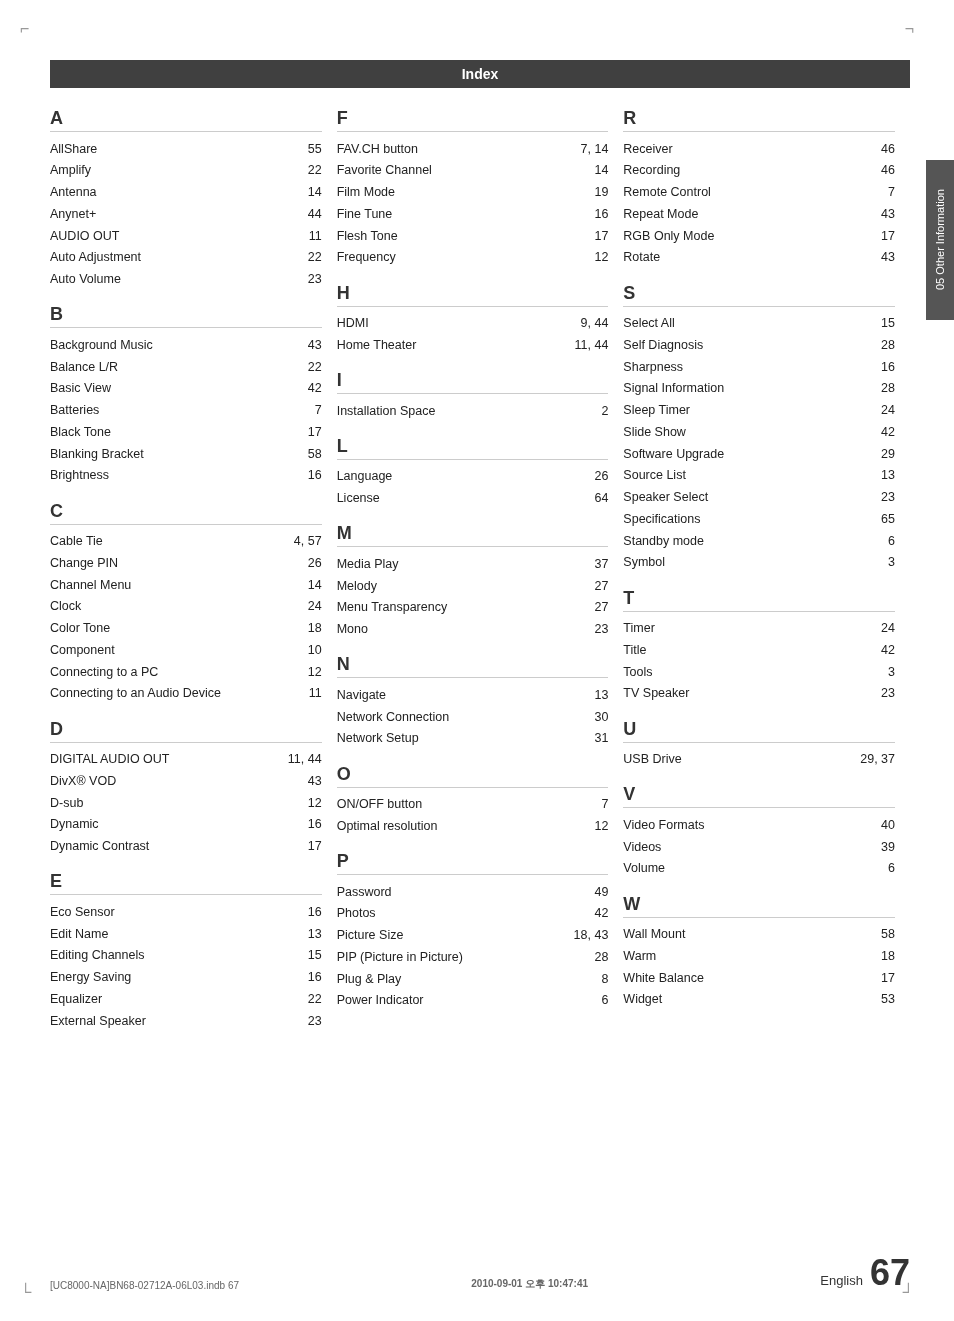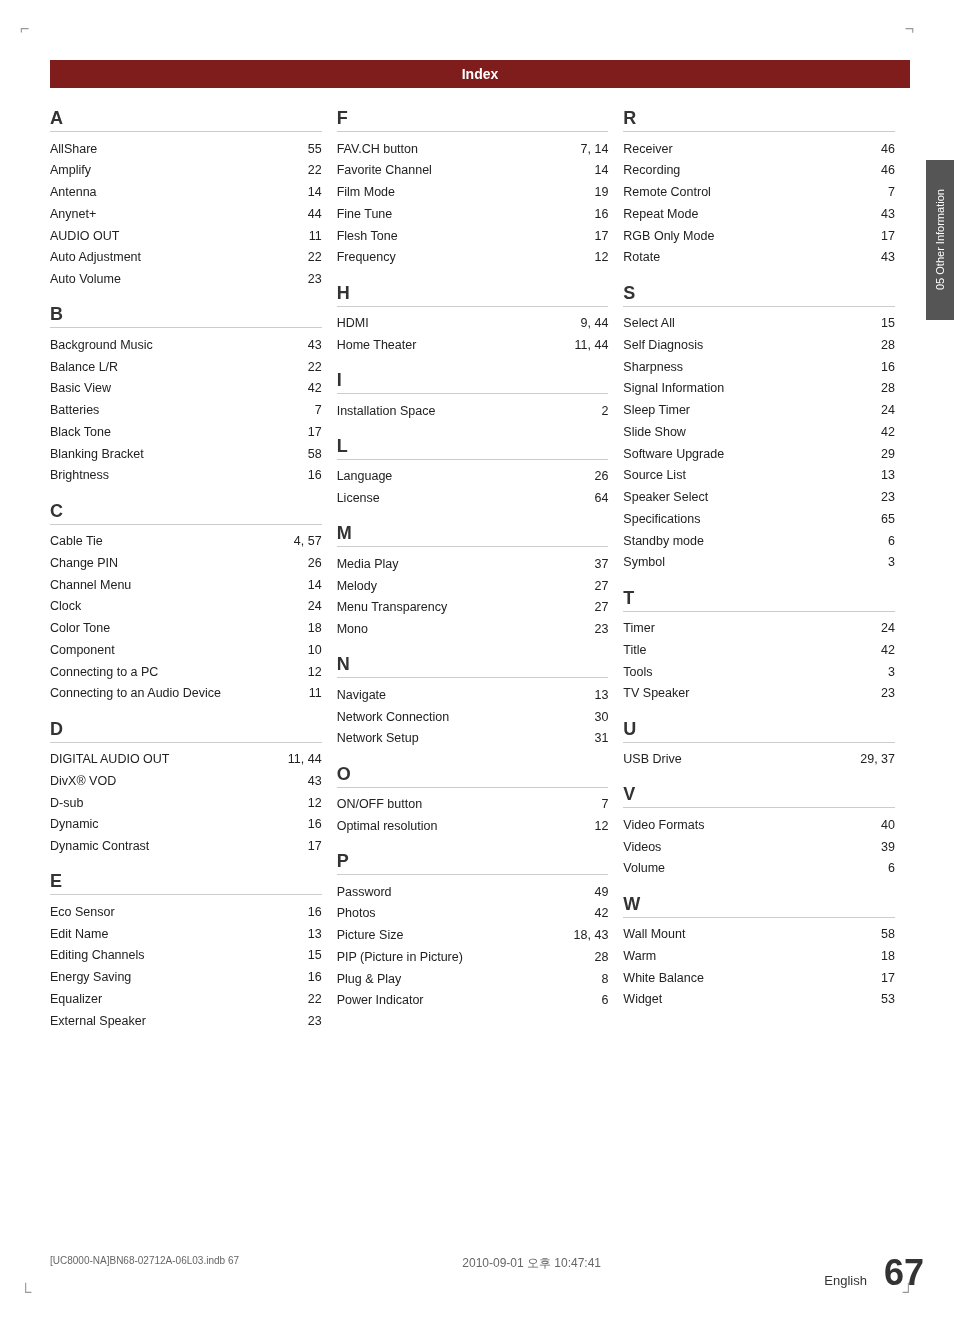--- a/index.html
+++ b/index.html
@@ -35,21 +35,21 @@
       padding: 10px 5px;
       height: 160px;
       display: flex;
       align-items: center;
       justify-content: center;
       z-index: 10;
     }
 
     
     .index-title-bar {
-      background: #7f1d1d;
+      background: #404040;
       color: #fff;
       text-align: center;
       padding: 6px 0;
       font-size: 14px;
       font-weight: bold;
       margin-bottom: 20px;
       width: 860px;
     }
 
     
@@ -103,50 +103,51 @@
     }
 
     
     .footer {
       position: absolute;
       bottom: 30px;
       left: 0;
       right: 0;
       display: flex;
       justify-content: space-between;
-      align-items: flex-start;
-      padding: 0 30px 0 50px;
+      align-items: flex-end;
+      padding: 0 44px 0 50px;
     }
 
     .footer-left {
       font-size: 10px;
       color: #666;
     }
 
     .footer-right {
       display: flex;
       align-items: baseline;
-      gap: 17px;
+      gap: 7px;
     }
 
     .footer-english {
       font-size: 13px;
       color: #333;
     }
 
     .footer-page-num {
       font-size: 36px;
       font-weight: bold;
       color: #333;
       line-height: 1;
     }
 
     .footer-center {
-      font-size: 12px;
+      font-size: 10px;
       color: #666;
+      font-weight: bold;
     }
 
     
     .corner-mark {
       position: absolute;
       font-size: 16px;
       color: #999;
     }
     .corner-tl { top: 20px; left: 20px; }
     .corner-tr { top: 20px; right: 40px; }

